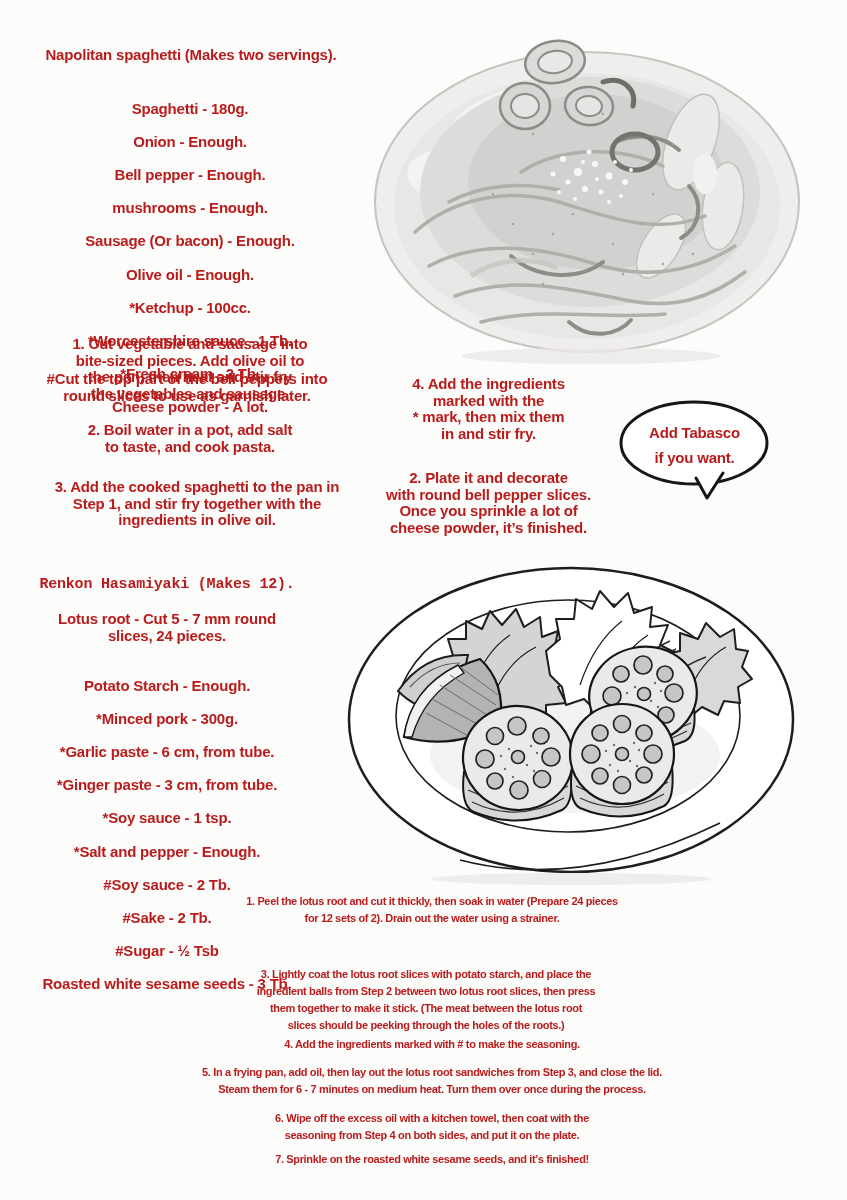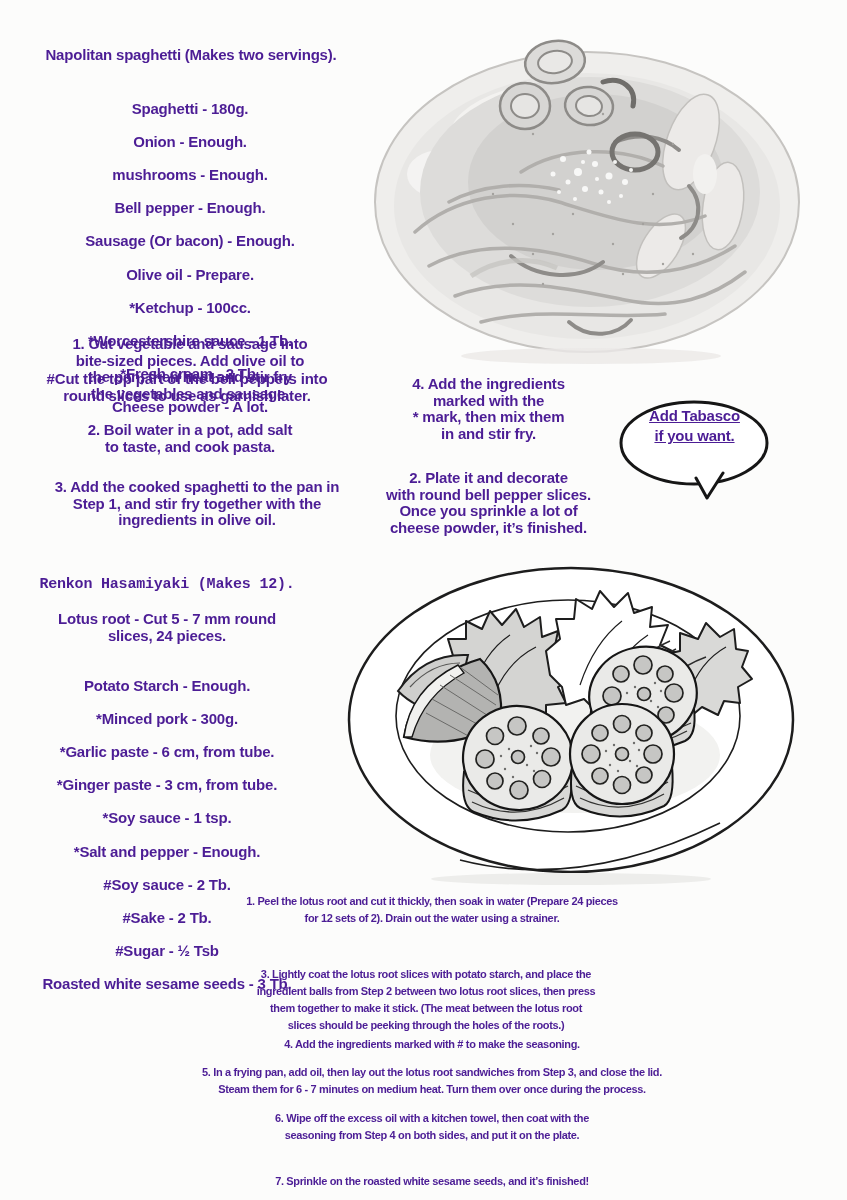--- a/index.html
+++ b/index.html
@@ -1,46 +1,46 @@
 <!DOCTYPE html>
 <html><head>
 <meta charset="utf-8">
 <style>
   html,body{margin:0;padding:0;background:#e8e8e8;}
   .page{
     position:relative;width:847px;height:1200px;margin:0 auto;
     background:#fcfcfb;overflow:hidden;
     font-family:"Liberation Sans","DejaVu Sans",sans-serif;
-    color:#4c1d95;
+    color:#b91c1c;
   }
   .t{
     position:absolute;font-weight:700;text-align:center;
     white-space:pre-line;letter-spacing:-0.2px;
   }
   .fs15{font-size:15px;line-height:16.6px;}
   .fs13{font-size:11px;line-height:17px;letter-spacing:-0.35px;}
   .r1-title{left:20px;top:47px;width:342px;}
   .r1-ing{left:20px;top:84px;width:340px;}
   .r1-s1{left:15px;top:288px;width:350px;margin-top:48px;}
   .r1-note{left:2px;top:371px;width:370px;text-align:center;}
   .r1-s2{left:15px;top:422px;width:350px;}
   .r1-s3{left:8px;top:479px;width:378px;}
   .r1-s4{left:366px;top:376px;width:245px;}
   .r1-s5{left:366px;top:470px;width:245px;}
-  .bubble-text{left:617px;top:406px;width:155px;line-height:20px;text-decoration:underline;}
+  .bubble-text{left:617px;top:420px;width:155px;line-height:25px;}
   .r2-title{left:10px;top:577px;width:314px;font-family:Liberation Mono, monospace;}
   .r2-lead{left:10px;top:611px;width:314px;}
   .r2-ing{left:0px;top:661px;width:334px;}
   .r2-s1{left:47px;top:893px;width:770px;}
   .r2-s2{left:47px;top:938px;width:770px;}
   .r2-s3{left:41px;top:966px;width:770px;}
   .r2-s4{left:47px;top:1036px;width:770px;}
   .r2-s5{left:47px;top:1064px;width:770px;}
   .r2-s6{left:47px;top:1110px;width:770px;}
-  .r2-s7{left:47px;top:1151px;width:770px;margin-top:22px;}
+  .r2-s7{left:47px;top:1151px;width:770px;}
   .illus{position:absolute;}
   .spag{left:363px;top:24px;}
   .renk{left:340px;top:555px;}
   .bub{left:612px;top:398px;}
 </style>
 </head>
 <body>
 
 <div class="page">
 
@@ -253,24 +253,24 @@
     <ellipse cx="82" cy="45" rx="73" ry="41" fill="#ffffff" stroke="#161616" stroke-width="3"></ellipse>
     <path d="M84,80 L95,100 L111,75 Z" fill="#ffffff"></path>
     <path d="M84,80 L95,100 M95,100 L111,75" fill="none" stroke="#161616" stroke-width="3" stroke-linecap="round"></path>
   </svg>
 
   <div class="t fs15 r1-title">Napolitan spaghetti (Makes two servings).</div>
 
   <div class="t fs15 r1-ing">
     <div>Spaghetti - 180g.</div>
     <div>Onion - Enough.</div>
+    <div>Bell pepper - Enough.</div>
     <div>mushrooms - Enough.</div>
-    <div>Bell pepper - Enough.</div>
     <div>Sausage (Or bacon) - Enough.</div>
-    <div>Olive oil - Prepare.</div>
+    <div>Olive oil - Enough.</div>
     <div>*Ketchup - 100cc.</div>
     <div>*Worcestershire sauce - 1 Tb.</div>
     <div>*Fresh cream - 2 Tb.</div>
     <div>Cheese powder - A lot.</div>
   </div>
 
   <div class="t fs15 r1-s1">1. Cut vegetable and sausage into
 bite-sized pieces. Add olive oil to
 the pan, then heat and stir fry
 the vegetables and sausage.</div>

